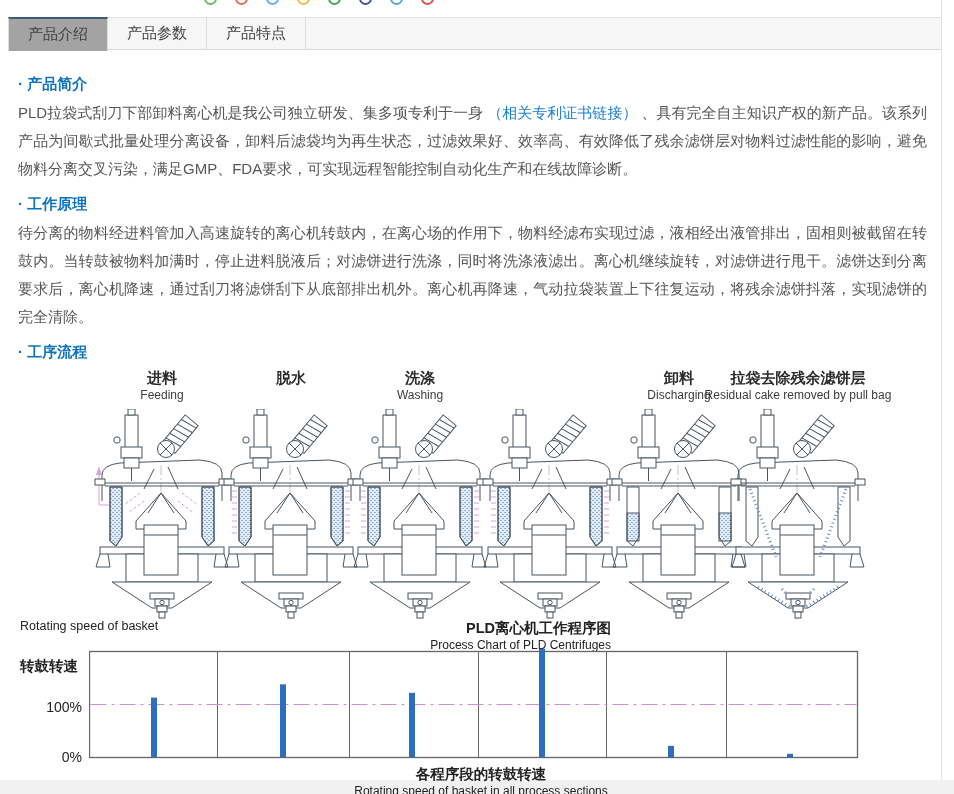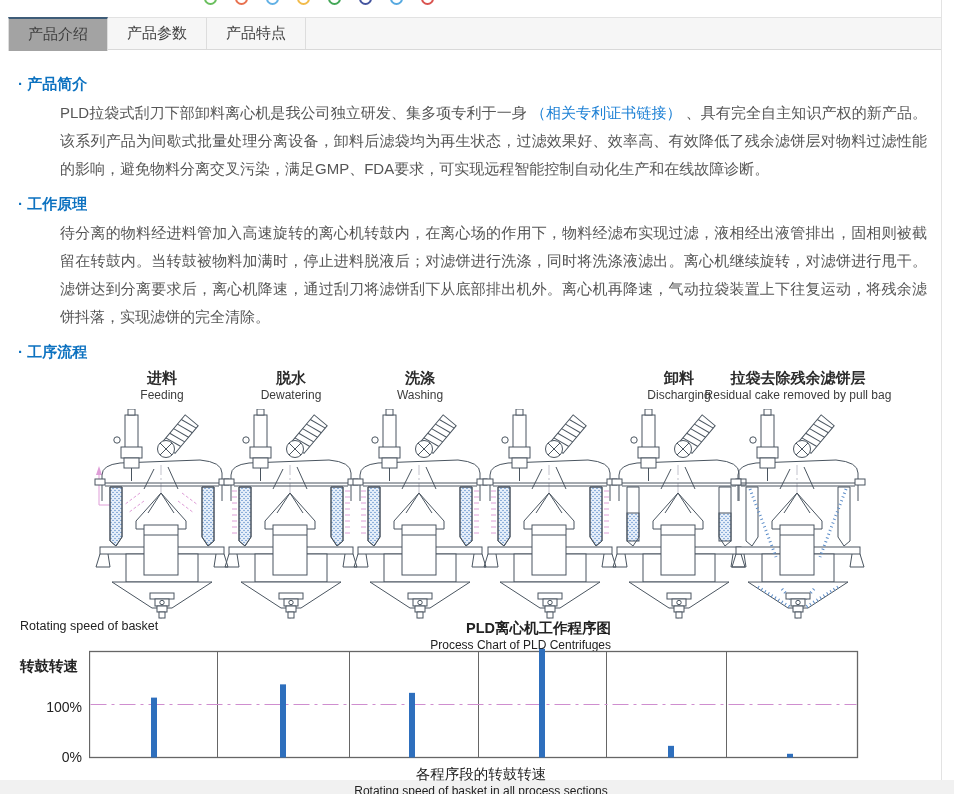--- a/index.html
+++ b/index.html
@@ -27,40 +27,40 @@
     background:#a3a3a3; border-top:2px solid #3e5c78; height:34px; line-height:29px;
   }
   .tab-filler { flex:1; border-top:1px solid #e2e2e2; }
 
   .right-border { position:absolute; top:0; left:941px; width:1px; height:780px; background:#e3e3e3; }
   .bottom-strip { position:absolute; left:0; top:780px; width:954px; height:14px; background:#f1f1f1; }
 
   .content { position:absolute; top:50px; left:8px; width:933px; padding:0 14px 0 10px; }
   h3.sec { color:#0d72c0; font-size:15px; font-weight:bold; margin:12px 0 5px; }
   h3.sec:first-child { margin-top:25px; }
-  .para { font-size:15px; color:#565656; line-height:28px; text-align:justify;margin-left:42px; }
+  .para { font-size:15px; color:#565656; line-height:28px; text-align:justify; }
   .link { color:#1b7fd4; text-decoration:none; cursor:pointer; margin:0 4px; }
 
   
   .diagram { position:relative; height:436px; margin-top:4px; }
   .stage-label { position:absolute; text-align:center; color:#2b2b2b; }
   .stage-label .zh { font-size:15px; font-weight:bold; }
   .stage-label .en { font-size:12px; color:#3c3c3c; }
   .centri-box { position:absolute; top:42px; }
 
   .chart-title { position:absolute; left:333px; width:260px; top:252px; text-align:right; color:#222; }
   .chart-title .zh { font-size:14.5px; font-weight:bold; }
   .chart-title .en { font-size:12px; }
   .ylab { position:absolute; left:2px; top:252px; color:#222; }
   .ylab .en { font-size:12.5px; }
   .ylab .zh { font-size:14.5px; font-weight:bold;margin-top:24px; }
   .ytick { position:absolute; width:46px; text-align:right; font-size:14px; color:#222; }
   #chart { position:absolute; left:71px; top:280px; }
   .chart-caption { position:absolute; left:263px; width:400px; top:398px; text-align:center; color:#222; }
-  .chart-caption .zh { font-size:14.5px; font-weight:normal; }
+  .chart-caption .zh { font-size:14.5px; font-weight:bold; }
   .chart-caption .en { font-size:12px; }
 </style>
 </head>
 <body>
 
 <div class="decor" id="decor">
     <span style="border-color: rgb(106, 191, 94);"></span>
     <span style="border-color: rgb(232, 113, 79);"></span>
     <span style="border-color: rgb(98, 177, 229);"></span>
     <span style="border-color: rgb(242, 187, 74);"></span>
@@ -182,21 +182,20 @@
 
     <rect x="56" y="184" width="24" height="6" fill="#fff"></rect>
     <rect x="61" y="190" width="14" height="7" fill="#fff"></rect>
     <rect x="63" y="197" width="10" height="6" fill="#fff"></rect>
     <rect x="65" y="203" width="6" height="6" fill="#fff"></rect>
     <circle cx="68" cy="193.5" r="2.2"></circle>
   </g>
         </svg></div>
       <div class="stage-label" style="left: 143px; width: 260px; top: 2px;">
         <div class="zh">脱水</div>
-                   <div class="en">Dewatering</div>
       </div>
       <div class="centri-box" style="left: 205px;"><svg width="136" height="212" viewBox="0 0 136 212">
   <defs>
             <pattern id="cake1" width="4" height="4" patternUnits="userSpaceOnUse">
     <rect width="4" height="4" fill="#e8f0fa"></rect>
     <circle cx="1" cy="1.5" r="0.8" fill="#6b97cf"></circle>
               <circle cx="3" cy="3.5" r="0.8" fill="#6b97cf"></circle>
   </pattern>
           </defs>
   <g stroke="#4a5560" stroke-width="1" fill="none">

